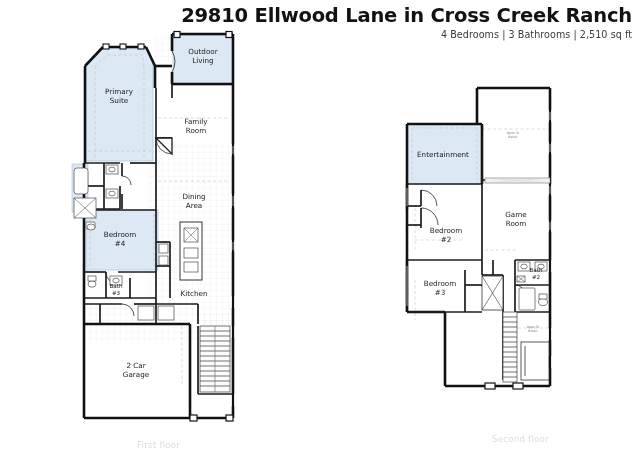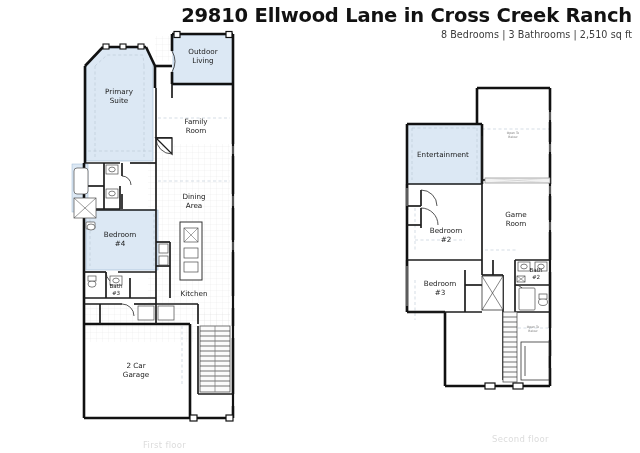--- a/index.html
+++ b/index.html
@@ -46,37 +46,37 @@
 
   .plan-svg { display: block; }
 
   .floor-caption {
     position: absolute;
     font-size: 8.5px;
     color: #dcdcdc;
     letter-spacing: 0.3px;
     white-space: nowrap;
   }
-  #first-floor-caption  { left: 143px; top: 440px; text-align: right; }
+  #first-floor-caption  { left: 137px; top: 440px; text-align: right; }
   #second-floor-caption { left: 448px; top: 434px; margin-left: 44px; }
 
   
   .rm-label { font-family: "DejaVu Sans", "Liberation Sans", sans-serif;
               font-size: 7.2px; fill: #1a1a1a; text-anchor: middle; }
   .rm-label-sm { font-family: "DejaVu Sans", "Liberation Sans", sans-serif;
               font-size: 5.6px; fill: #1a1a1a; text-anchor: middle; }
   .rm-label-tiny { font-family: "DejaVu Sans", "Liberation Sans", sans-serif;
               font-size: 3.1px; fill: #7d7d7d; text-anchor: middle; }
 </style>
 </head>
 <body>
 
 <div id="header">
   <div id="page-title">29810 Ellwood Lane in Cross Creek Ranch</div>
-  <div id="page-subtitle">8 Bedrooms | 3 Bathrooms | 2,510 sq ft</div>
+  <div id="page-subtitle">4 Bedrooms | 3 Bathrooms | 2,510 sq ft</div>
 </div>
 
 <div class="plan-wrap" id="first-floor-plan">
 <svg class="plan-svg" width="190" height="400" viewBox="0 0 190 400" xmlns="http://www.w3.org/2000/svg">
 
   <defs>
     <pattern id="gridF" width="6" height="6" patternUnits="userSpaceOnUse">
       <path d="M6 0 L0 0 0 6" fill="none" stroke="#e6e6e6" stroke-width="0.5"></path>
     </pattern>
     <pattern id="hatchF" width="3" height="3" patternUnits="userSpaceOnUse">

